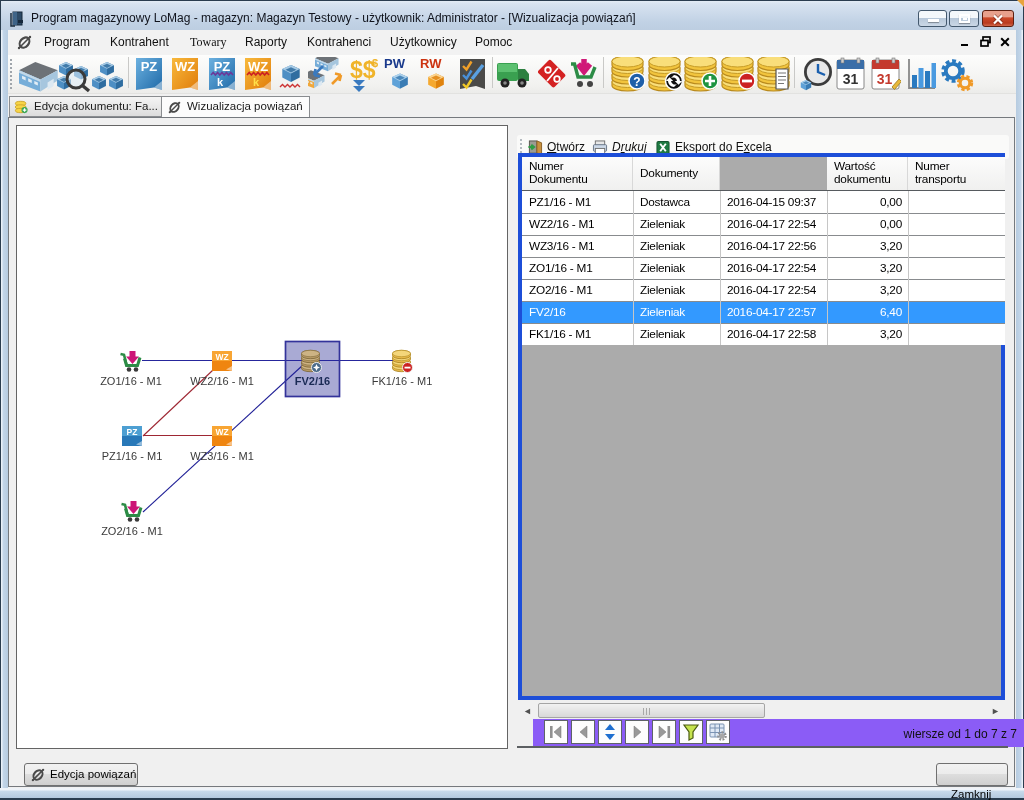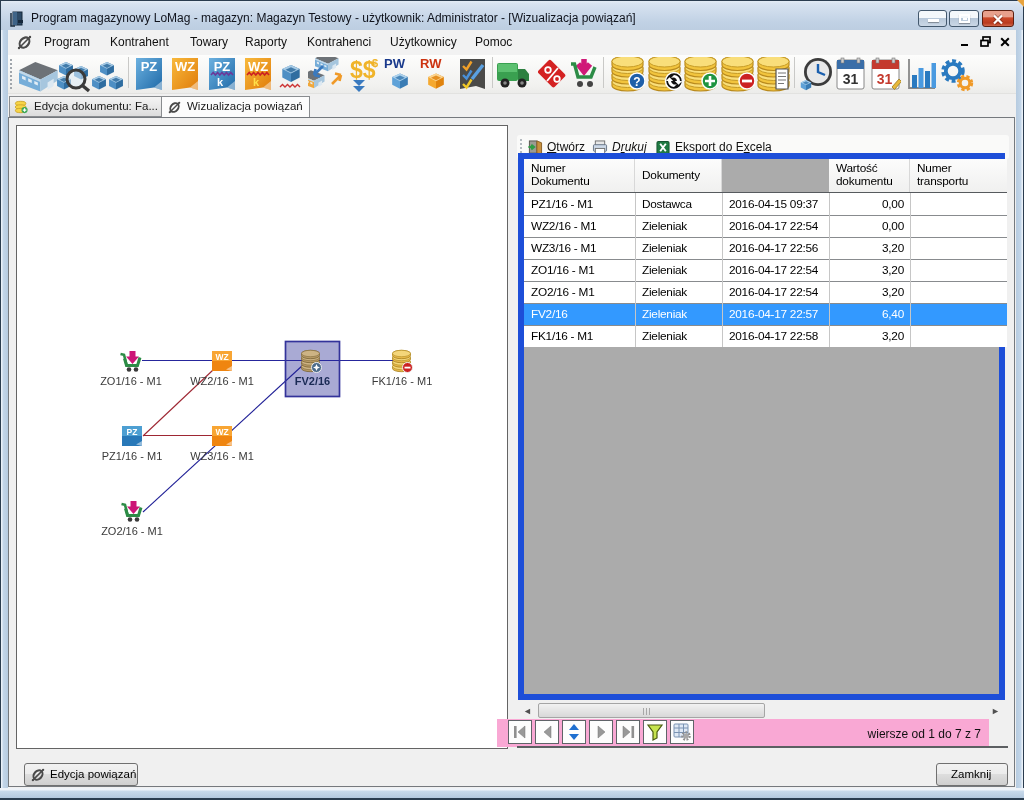--- a/index.html
+++ b/index.html
@@ -51,36 +51,36 @@
 
 #panel{position:absolute;left:8px;top:117px;width:1007px;height:670px;
   border:1px solid #75797e;background:#f0f0f0;}
 
 #canvas{position:absolute;left:7px;top:7px;width:492px;height:624px;background:#fff;border:1px solid #646464;}
 
 #rtools{position:absolute;left:508px;top:7px;width:492px;height:24px;background:#fafaf9;border-radius:3px;margin-top:10px;}
 #rtools .grip{position:absolute;left:3px;top:4px;width:2px;height:16px;
   background:repeating-linear-gradient(#b5bbc1 0,#b5bbc1 2px,transparent 2px,transparent 4px);}
 #rtools .t{position:absolute;top:5px;font-size:12px;color:#111;white-space:nowrap;}
-#rtable{position:absolute;left:509px;top:35px;width:487px;height:547px;background:#ababab;border:6px solid #1d4ed8;}
+#rtable{position:absolute;left:509px;top:35px;width:487px;height:547px;background:#ababab;border:4px solid #1d4ed8;}
 .hcell{position:absolute;top:0;height:33px;background:linear-gradient(#fcfcfc,#f0f0ef);border-right:1px solid #d8d8d8;
   font-size:11.8px;letter-spacing:-0.2px;color:#000;}
 .hcell .t{position:absolute;left:7px;top:3px;line-height:13px;}
 #hdr-sep{position:absolute;left:0;top:33px;width:483px;height:1px;background:#565a5e;}
 .row{position:absolute;width:483px;height:22px;background:#fff;font-size:11.8px;letter-spacing:-0.25px;color:#000;}
 .row.sel{background:#3399ff;color:#fff;}
 .cell{position:absolute;top:4px;white-space:nowrap;}
 .vline{position:absolute;top:0;width:1px;height:154px;background:#c6c6c6;}
 .rline{position:absolute;left:0;width:483px;height:1px;background:#888b8e;}
 
 #hscroll{position:absolute;left:509px;top:584px;width:487px;height:17px;background:#f0f0f0;}
 #hscroll .thumb{position:absolute;left:20px;top:1px;width:227px;height:15px;background:linear-gradient(#f2f2f2,#d8d8d8);border:1px solid #a5a5a5;border-radius:2px;}
 #hscroll .ar{position:absolute;top:4px;font-size:9px;color:#505050;}
 
-#nav{position:absolute;left:488px;top:601px;width:492px;height:28px;background:#f9a8d4;}
+#nav{position:absolute;left:524px;top:601px;width:492px;height:28px;background:#8b5cf6;}
 .nbtn{position:absolute;top:1px;width:24px;height:24px;background:#fdfdfd;border:1px solid #5f6368;}
 #rows-info{position:absolute;right:8px;top:8px;font-size:12px;color:#111;}
 #rpanel-bottom{position:absolute;left:508px;top:628px;width:491px;height:2px;background:#5c5f62;}
 
 .wbtn{position:absolute;height:23px;border:1px solid #707070;border-radius:3px;
   background:linear-gradient(#f2f2f2,#ebebeb 50%,#dddddd 50%,#cfcfcf);font-size:11.5px;color:#000;}
 #btn-edycja{left:15px;top:645px;width:114px;}
 #btn-zamknij{left:927px;top:645px;width:72px;}
 .wbtn .t{position:absolute;top:4px;white-space:nowrap;}
 </style>
@@ -117,21 +117,21 @@
 
   <div id="menubar">
     <svg width="15" height="15" viewBox="0 0 15 15" style="position:absolute;left:9px;top:5px;">
       <ellipse cx="7.5" cy="7.5" rx="4.2" ry="5.6" fill="none" stroke="#4a4a4a" stroke-width="2.2" transform="rotate(40 7.5 7.5)"></ellipse>
       <line x1="2" y1="13" x2="13" y2="2" stroke="#4a4a4a" stroke-width="1.6"></line>
       <circle cx="2" cy="13" r="1.2" fill="#4a4a4a"></circle>
       <circle cx="13" cy="2" r="1.2" fill="#4a4a4a"></circle>
     </svg>
     <div class="mi" style="left:36px;">Program</div>
     <div class="mi" style="left:102px;">Kontrahent</div>
-    <div class="mi" style="left:182px;">Towary</div>
+    <div class="mi" style="left:182px;font-family:Liberation Serif, serif;">Towary</div>
     <div class="mi" style="left:237px;">Raporty</div>
     <div class="mi" style="left:299px;">Kontrahenci</div>
     <div class="mi" style="left:382px;">Użytkownicy</div>
     <div class="mi" style="left:467px;">Pomoc</div>
     <div id="mdi-min"></div>
     <svg id="mdi-rst" width="11" height="11" viewBox="0 0 11 11">
       <rect x="3" y="1" width="7" height="5.5" fill="none" stroke="#000" stroke-width="1.7"></rect>
       <rect x="1" y="4.5" width="7" height="5.5" fill="#f2f2f2" stroke="#000" stroke-width="1.7"></rect>
     </svg>
     <svg id="mdi-cls" width="10" height="10" viewBox="0 0 10 10">
@@ -691,16 +691,16 @@
     <div class="wbtn" id="btn-edycja">
       <svg width="14" height="14" viewBox="0 0 15 15" style="position:absolute;left:6px;top:4px;">
         <ellipse cx="7.5" cy="7.5" rx="4.2" ry="5.6" fill="none" stroke="#4a4a4a" stroke-width="2.2" transform="rotate(40 7.5 7.5)"></ellipse>
         <line x1="2" y1="13" x2="13" y2="2" stroke="#4a4a4a" stroke-width="1.6"></line>
         <circle cx="2" cy="13" r="1.2" fill="#4a4a4a"></circle>
         <circle cx="13" cy="2" r="1.2" fill="#4a4a4a"></circle>
       </svg>
       <div class="t" style="left:25px;">Edycja powiązań</div>
     </div>
     <div class="wbtn" id="btn-zamknij">
-        <div class="t" style="left:14px;">Zamknij</div>
+        <div class="t" style="left:14px;margin-top:20px;">Zamknij</div>
       </div>
   </div>
 </div>
 
 </body></html>

